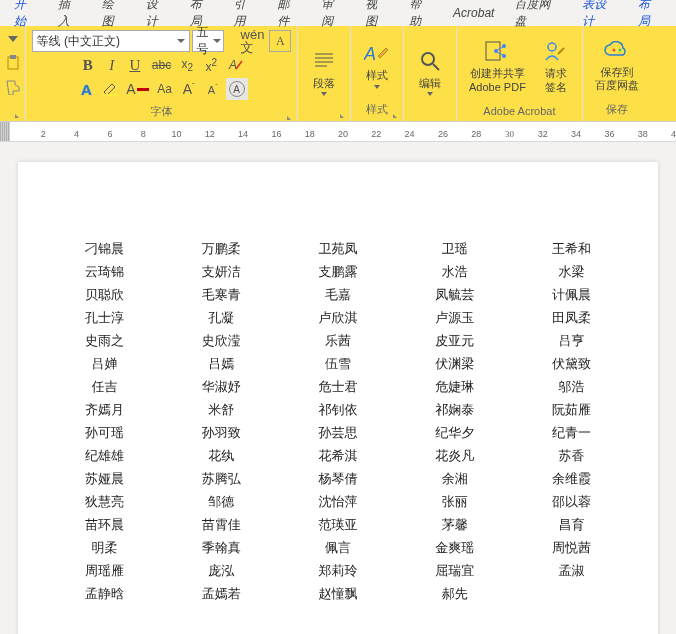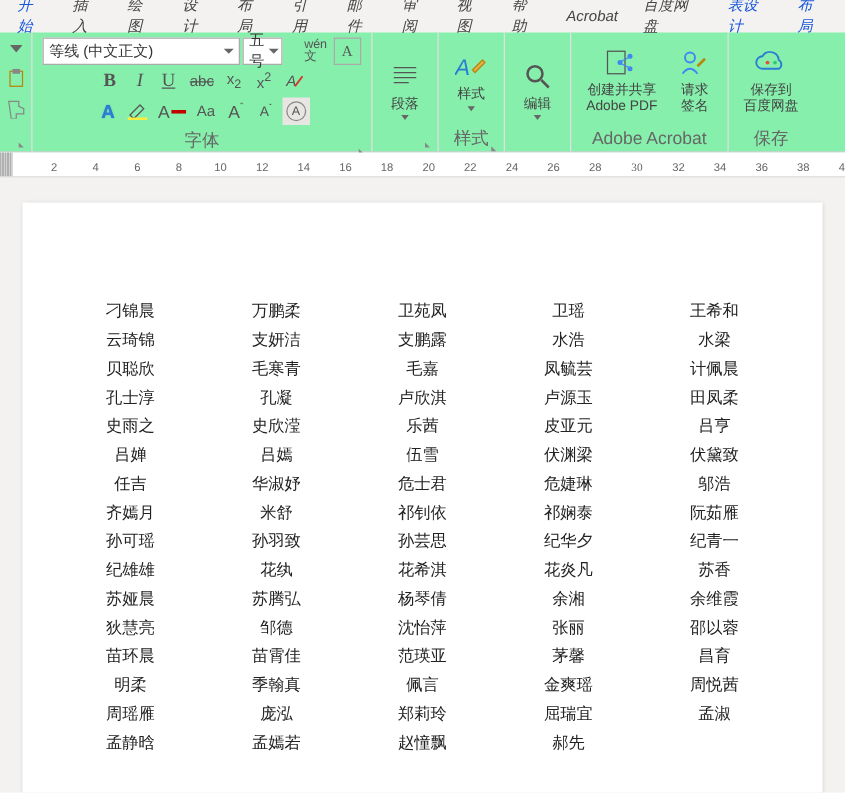--- a/index.html
+++ b/index.html
@@ -1,24 +1,24 @@
 <!DOCTYPE html>
 <html><head>
 <meta charset="utf-8">
 <style>
 *{box-sizing:border-box;margin:0;padding:0;font-family:"Microsoft YaHei","SimSun",sans-serif;}
 body{background:#f3f2f1;width:676px;height:634px;overflow:hidden;font-size:12px;color:#333;}
 .menubar{display:flex;height:26px;align-items:center;padding:0 4px;background:#f3f2f1;font-style:italic;}
 .menubar .mi{padding:4px 10px;cursor:pointer;color:#444;}
 .menubar .mi.active{color:#1a56db;}
 .menubar .mi.accent{color:#1a56db;}
-.ribbon{display:flex;height:96px;background:#86efac;border-bottom:1px solid #d0d0d0;}
+.ribbon{display:flex;height:96px;background:#fde047;border-bottom:1px solid #d0d0d0;}
 .group{display:flex;flex-direction:column;justify-content:space-between;border-right:1px solid #e0e0e0;padding:2px 4px 0;}
 .group-body{display:flex;flex:1;align-items:center;}
-.group-label{text-align:center;font-size:14px;color:#666;padding:2px 0 4px;position:relative;}
+.group-label{text-align:center;font-size:11px;color:#666;padding:2px 0 4px;position:relative;}
 .group-label.arrow::after{content:"";position:absolute;right:2px;bottom:3px;width:0;height:0;border-left:4px solid #888;border-top:4px solid transparent;}
 .stack{display:flex;flex-direction:column;gap:2px;}
 .row{display:flex;align-items:center;gap:2px;}
 .btn{display:flex;align-items:center;justify-content:center;height:22px;min-width:22px;padding:0 2px;cursor:pointer;color:#555;border:1px solid transparent;}
 .sel{height:22px;border:1px solid #ababab;background:#fff;display:flex;align-items:center;padding:0 4px;font-size:12px;justify-content:space-between;}
 .sel .caret{width:0;height:0;border-left:4px solid transparent;border-right:4px solid transparent;border-top:4px solid #666;margin-left:4px;}
 .big{display:flex;flex-direction:column;align-items:center;justify-content:center;padding:4px 8px;height:72px;cursor:pointer;}
 .big .ic{width:28px;height:28px;display:flex;align-items:center;justify-content:center;font-size:20px;color:#404040;}
 .big .lbl{font-size:11px;color:#444;margin-top:2px;text-align:center;line-height:1.2;}
 .big .dd{width:0;height:0;border-left:3px solid transparent;border-right:3px solid transparent;border-top:4px solid #666;margin-top:2px;}
@@ -82,21 +82,21 @@
     <div class="group-body stack" style="width:100%;padding:2px;">
       <div class="row">
         <div class="sel" style="width:158px">
             <span>等线 (中文正文)</span>
             <span class="caret"></span>
           </div>
         <div class="sel" style="width:32px">
             <span>五号</span>
             <span class="caret"></span>
           </div>
-        <div class="btn" style="font-size:10px;line-height:1;margin-left:12px;">wén<br>文</div>
+        <div class="btn" style="font-size:13px;line-height:1;margin-left:12px;">wén<br>文</div>
         <div class="btn" style="border:1px solid #aaa">
             <span style="font-family:serif;">A</span>
           </div>
       </div>
       <div class="row">
         <div class="btn">
             <span class="bold">B</span>
           </div>
         <div class="btn">
             <span class="ital">I</span>

